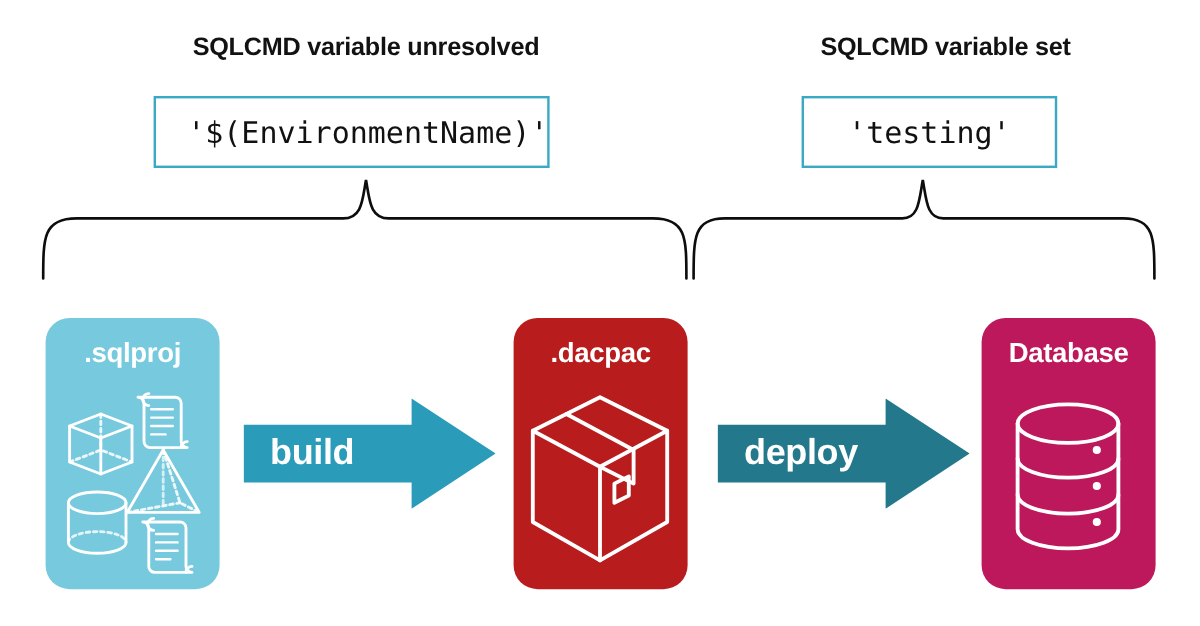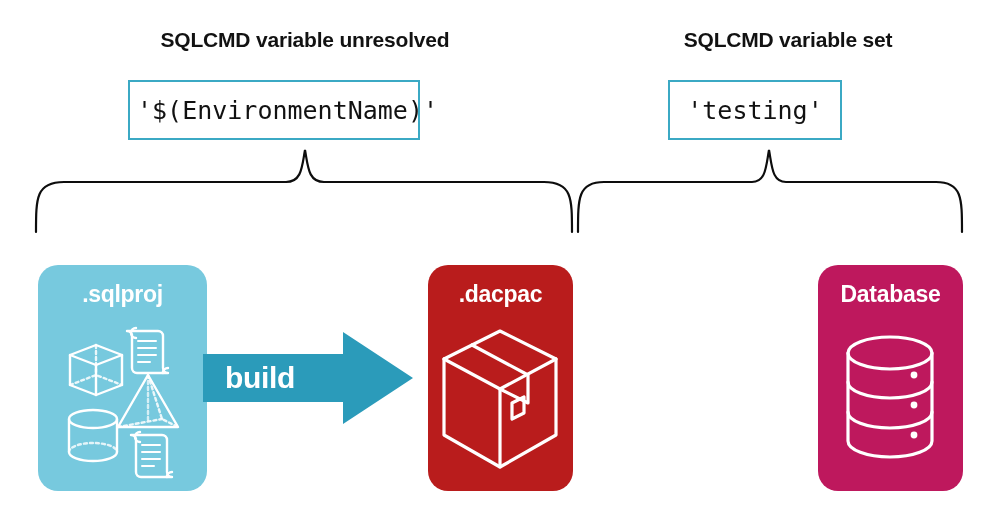--- a/index.html
+++ b/index.html
@@ -41,22 +41,22 @@
     border: 2px solid #3ba9c4;
     display: flex;
     align-items: center;
     justify-content: center;
     font-family: "DejaVu Sans Mono", monospace;
     font-size: 25px;
     color: #111111;
     letter-spacing: 0px;
     white-space: nowrap;
   }
-  #code-box-left  { left: 128px; top: 80px; width: 292px; height: 60px; padding-left: 27px; }
-  #code-box-right { left: 668px; top: 80px; width: 174px; height: 60px; }
+  #code-box-left  { left: 128px; top: 80px; width: 330px; height: 60px; padding-left: 27px; }
+  #code-box-right { left: 668px; top: 80px; width: 213px; height: 60px; }
 
   
   .brace-svg {
     position: absolute;
     overflow: visible;
     pointer-events: none;
   }
   #brace-left  { left: 28px;  top: 146px; }
   #brace-right { left: 572px; top: 146px; }
   .brace-path {
@@ -87,21 +87,21 @@
     letter-spacing: -0.3px;
     white-space: nowrap;
   }
   .artifact-art {
     position: absolute;
     left: 0;
     top: 52px;
     width: 100%;
     height: 170px;
   }
-  #box-sqlproj  { left: 38px;  background: #77c9de; padding-left: 24px; }
+  #box-sqlproj  { left: 38px;  background: #77c9de; }
   #box-dacpac   { left: 428px; background: #b91c1c; }
   #box-database { left: 818px; background: #be185d; }
 
   
   .block-arrow {
     position: absolute;
     top: 332px;
     width: 210px;
     height: 92px;
   }
@@ -224,14 +224,20 @@
     </svg>
   </div>
 
   <div id="arrow-build" class="block-arrow">
     <svg width="210" height="92" viewBox="0 0 210 92">
       <path d="M0,22 L140,22 L140,0 L210,46 L140,92 L140,70 L0,70 Z" fill="#2b9bba"></path>
     </svg>
     <div class="arrow-label">build</div>
   </div>
 
+  <div id="arrow-deploy" class="block-arrow">
+    <svg width="210" height="92" viewBox="0 0 210 92">
+      <path d="M0,22 L140,22 L140,0 L210,46 L140,92 L140,70 L0,70 Z" fill="#23788c"></path>
+    </svg>
+    <div class="arrow-label">deploy</div>
+  </div>
 
 </div>
 
 </body></html>

